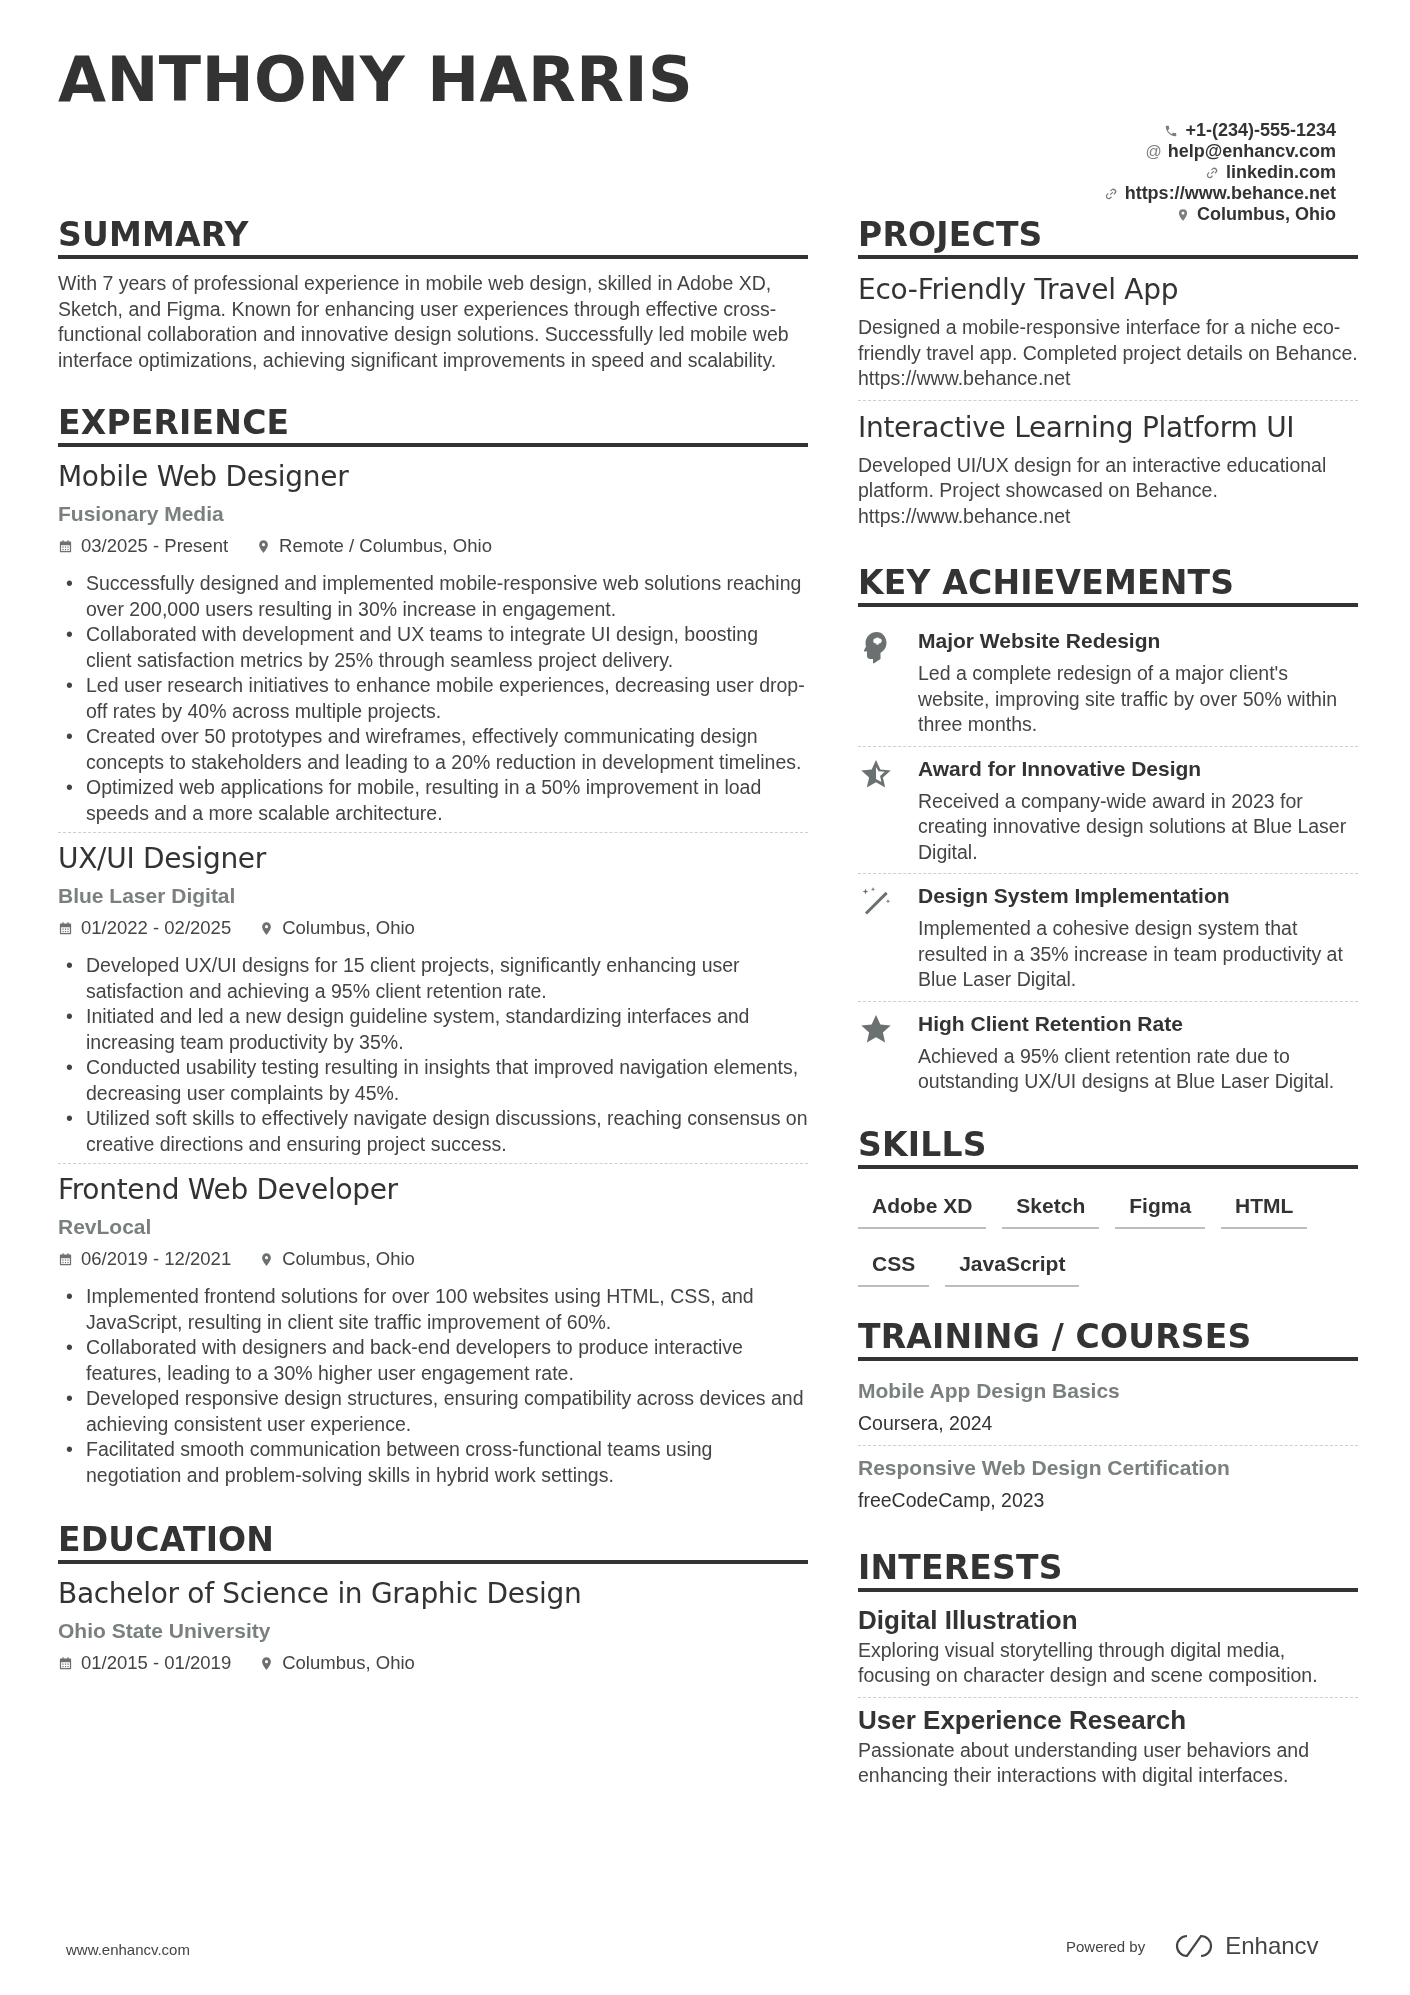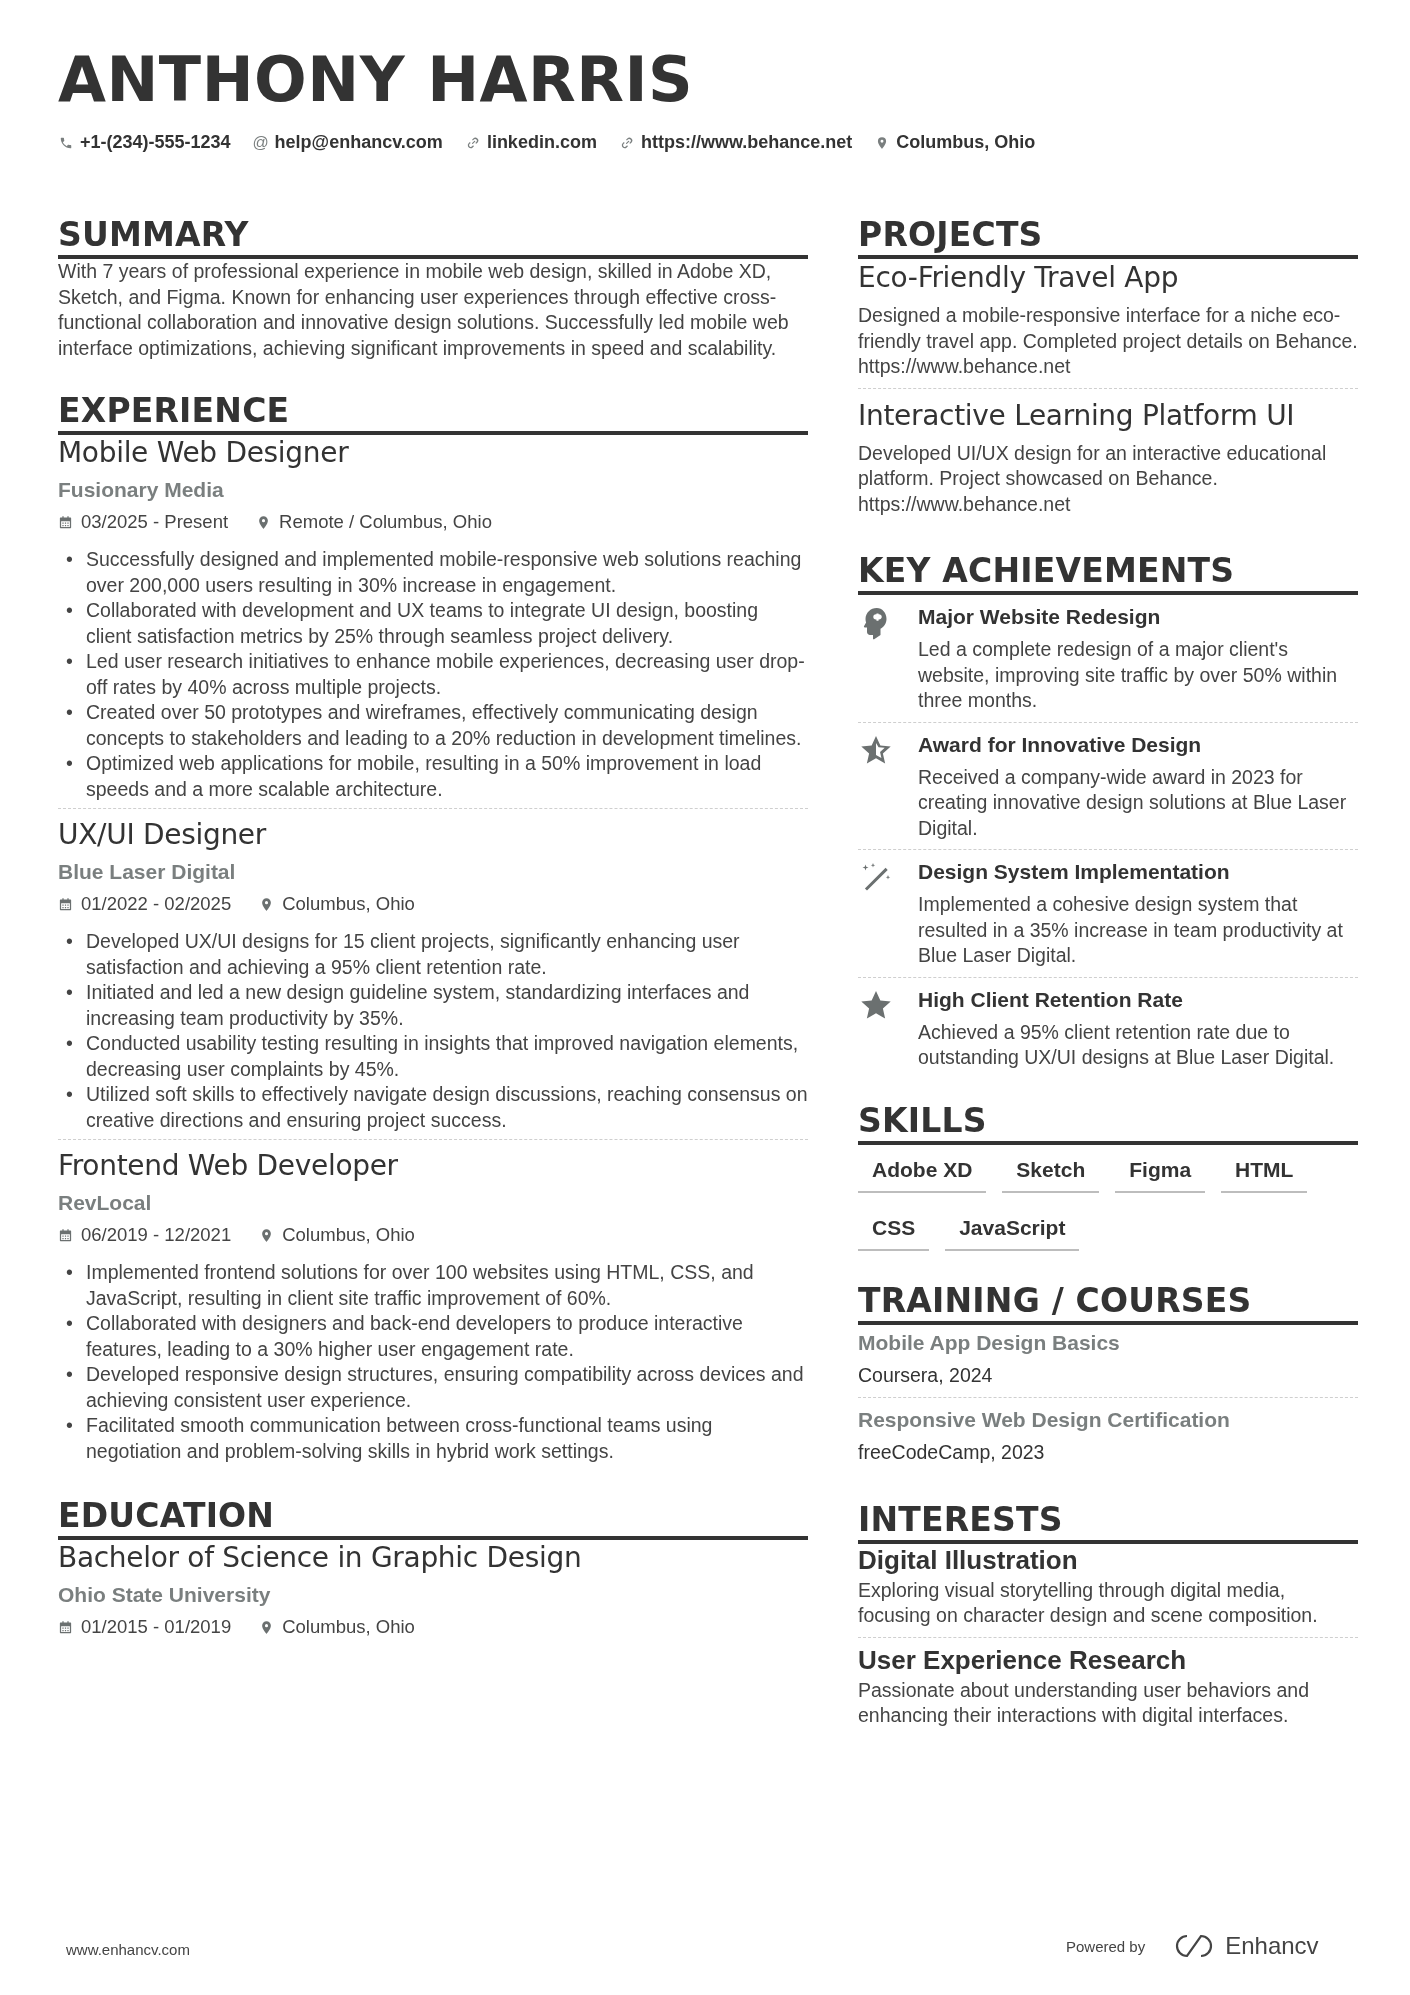--- a/index.html
+++ b/index.html
@@ -14,33 +14,33 @@
   
   .header { position: absolute; left: 58px; top: 44px; width: 1300px; }
   .name {
     font-size: 62px; font-weight: 700; letter-spacing: 0.5px; color: #333333;
     line-height: 72px; font-family: "DejaVu Sans", sans-serif;
   }
   .subtitle {
     font-size: 29px; font-weight: 700; color: #6b7070; line-height: 40px; margin-top: 0px;
     font-family: "DejaVu Sans", sans-serif; letter-spacing: -0.3px;
   }
-  .contacts { display: flex; align-items: flex-start; margin-top: 16px; font-size: 18px; font-weight: 700; color: #333; }
+  .contacts { display: flex; align-items: flex-end; margin-top: 4px; font-size: 18px; font-weight: 700; color: #333; flex-direction: column; }
   .contact { display: flex; align-items: center; margin-right: 22px; }
   .contact .ic { width: 16px; height: 16px; margin-right: 6px; display: inline-flex; align-items: center; justify-content: center; color: #7a7f7f; }
   .contact .ic svg { width: 14px; height: 14px; fill: #7a7f7f; }
 
   
   .col-left { position: absolute; left: 58px; top: 215px; width: 750px; }
   .col-right { position: absolute; left: 858px; top: 215px; width: 500px; }
 
   .section-title {
     font-family: "DejaVu Sans", sans-serif;
     font-size: 33px; font-weight: 700; color: #333333; line-height: 40px;
-    border-bottom: 4px solid #333333; padding-bottom: 0px; margin-bottom: 0;
+    border-bottom: 4px solid #333333; padding-bottom: 0px; margin-bottom: 12px;
     letter-spacing: 0.2px;
   }
   .section { margin-bottom: 30px; }
 
   .body-text { font-size: 19.5px; line-height: 25.5px; color: #444; }
 
   
   .job { padding-bottom: 6px; }
   .job + .job { border-top: 1px dashed #cfcfcf; padding-top: 8px; }
   .job-title { font-size: 28px; line-height: 36px; color: #333; font-family: "DejaVu Sans", sans-serif; font-weight: 400; letter-spacing: -0.3px; }

